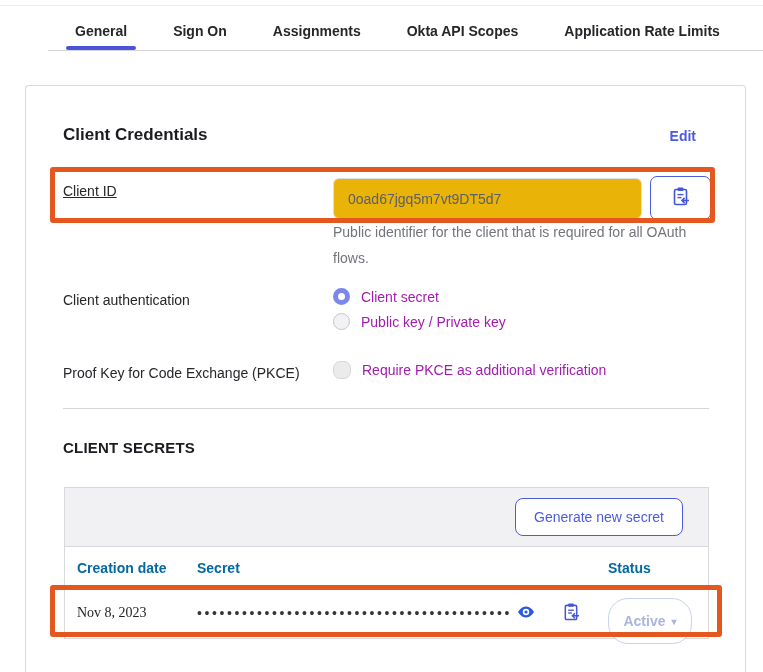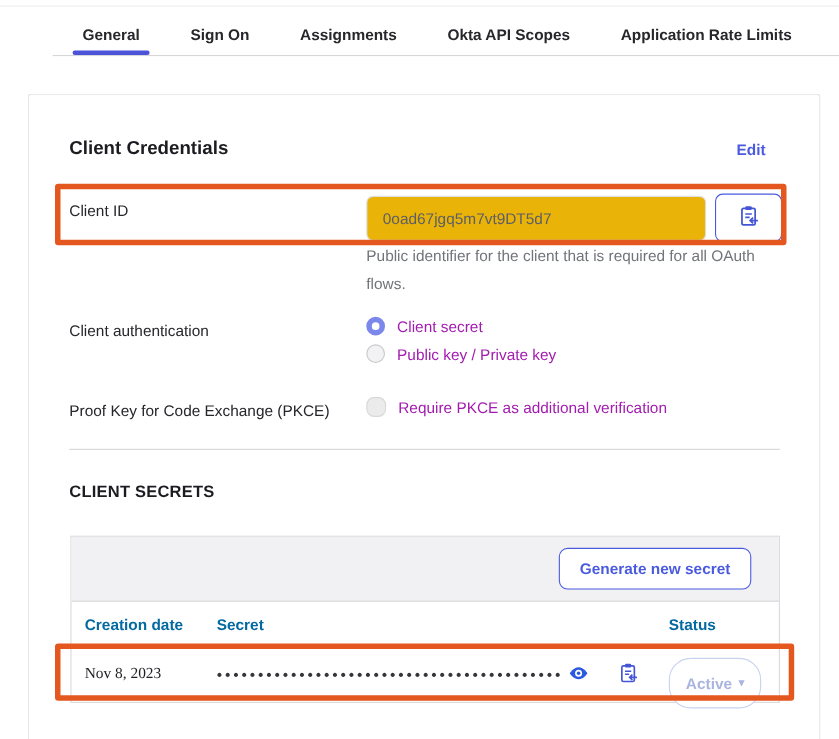--- a/index.html
+++ b/index.html
@@ -76,21 +76,21 @@
 
   
   .secrets-table {
     position: absolute; left: 38px; top: 401px; width: 645px;
     border: 1px solid #d9d9dd; background: #fff;
   }
   .table-band { position: relative; height: 59px; background: #f1f1f3; border-bottom: 1px solid #d9d9dd; }
   .generate-btn {
     position: absolute; right: 25px; top: 10px; height: 38px; padding: 0 18px;
     background: #fff; border: 1px solid #4b5be0; border-radius: 8px;
-    color: #4b5be0; font-size: 14px; font-weight: 700; cursor: pointer;
+    color: #4b5be0; font-size: 14px; font-weight: 400; cursor: pointer;
     font-family: "Liberation Sans", sans-serif;
   }
   .head-row { display: flex; align-items: center; height: 41px; padding-left: 12px; font-size: 14px; font-weight: 700; color: #0369a1; }
   .col-date { width: 120px; }
   .col-secret { flex: 1; display: flex; align-items: center; }
   .col-status { width: 100px; }
   .data-row { display: flex; align-items: center; height: 50px; padding-left: 12px; overflow: visible; }
   .date-cell { width: 120px; font-size: 14px; color: #1f1f24; font-family: Liberation Serif, serif; }
   .secret-dots { font-size: 14px; letter-spacing: 2.6px; color: #35353a; margin-right: 4px; white-space: nowrap; }
   .icon-btn { background: none; border: none; padding: 0; cursor: pointer; display: flex; align-items: center; }
@@ -117,21 +117,21 @@
     <div class="tab">Assignments</div>
     <div class="tab">Okta API Scopes</div>
     <div class="tab">Application Rate Limits</div>
   </div>
 
   <div class="card">
 
     <div class="section-title">Client Credentials</div>
     <a class="edit-link">Edit</a>
 
-    <div class="field-label" style="left:37px; top:97px;">Client ID</div>
+    <div class="field-label" style="left:37px; top:97px;text-decoration:underline;">Client ID</div>
     <input class="clientid-input" readonly="" value="0oad67jgq5m7vt9DT5d7" style="">
     <button class="copy-btn copy-btn-clientid">
       <span>
         <svg width="19" height="21" viewBox="0 0 19 21" fill="none">
           <rect x="3.5" y="3.5" width="12" height="15" rx="1.5" stroke="#4455d8" stroke-width="1.6"></rect>
           <rect x="6.6" y="1.4" width="5.8" height="3.6" rx="1" fill="#4455d8"></rect>
           <line x1="6.5" y1="8.6" x2="12.5" y2="8.6" stroke="#4455d8" stroke-width="1.4"></line>
           <line x1="6.5" y1="11.6" x2="10.5" y2="11.6" stroke="#4455d8" stroke-width="1.4"></line>
           <path d="M18 14.5 H11 M13.6 11.9 L11 14.5 L13.6 17.1" stroke="#4455d8" stroke-width="1.6" fill="none"></path>
         </svg>

